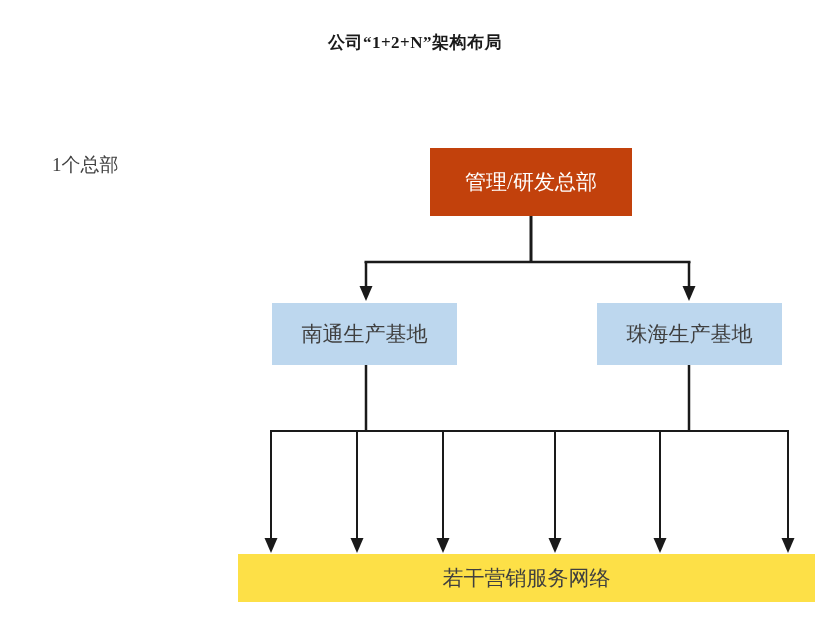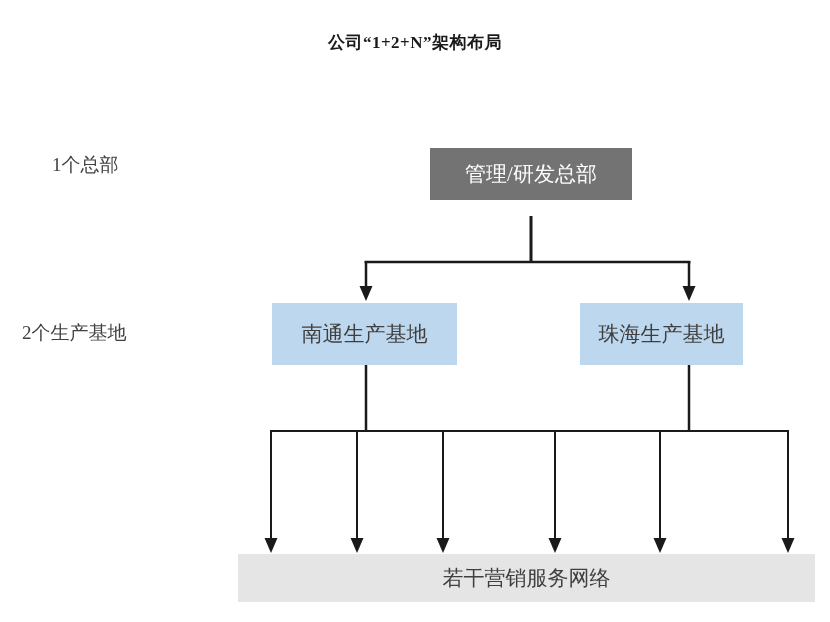--- a/index.html
+++ b/index.html
@@ -59,42 +59,42 @@
     justify-content: center;
     box-sizing: border-box;
     font-family: "Liberation Serif", "DejaVu Serif", serif;
     white-space: nowrap;
   }
 
   #node-hq {
     left: 430px;
     top: 148px;
     width: 202px;
-    height: 52px;
-    background: #737373;
+    height: 68px;
+    background: #c2410c;
     color: #ffffff;
     font-size: 21px;
     font-weight: normal;
   }
 
   .node-base {
     background: #BDD7EE;
     color: #3f3f3f;
     font-size: 21px;
     height: 62px;
   }
   #node-base-nantong { left: 272px; top: 303px; width: 185px; }
-  #node-base-zhuhai  { left: 580px; top: 303px; width: 163px; }
+  #node-base-zhuhai  { left: 597px; top: 303px; width: 185px; }
 
   #node-network {
     left: 238px;
     top: 554px;
     width: 577px;
     height: 48px;
-    background: #e5e5e5;
+    background: #fde047;
     color: #3f3f3f;
     font-size: 21px;
   }
 
   
   #connectors {
     position: absolute;
     left: 0; top: 0;
     width: 830px;
     height: 622px;
@@ -107,21 +107,20 @@
 </style>
 </head>
 <body>
 
 <div id="stage">
 
   <div class="title">公司“1+2+N”架构布局</div>
 
   <div class="row-label" id="label-hq">1个总部</div>
 
-  <div class="row-label" id="label-bases">2个生产基地</div>
 
 
   <svg id="connectors" viewBox="0 0 830 622">
 
     <line x1="531" y1="216" x2="531" y2="262" stroke-width="3"></line>
 
     <line x1="364.5" y1="262" x2="690.5" y2="262" stroke-width="2.5"></line>
 
     <line x1="366" y1="262" x2="366" y2="288" stroke-width="2.5"></line>
     <polygon points="366,301 359.5,286 372.5,286" fill="#1a1a1a" stroke="none"></polygon>

